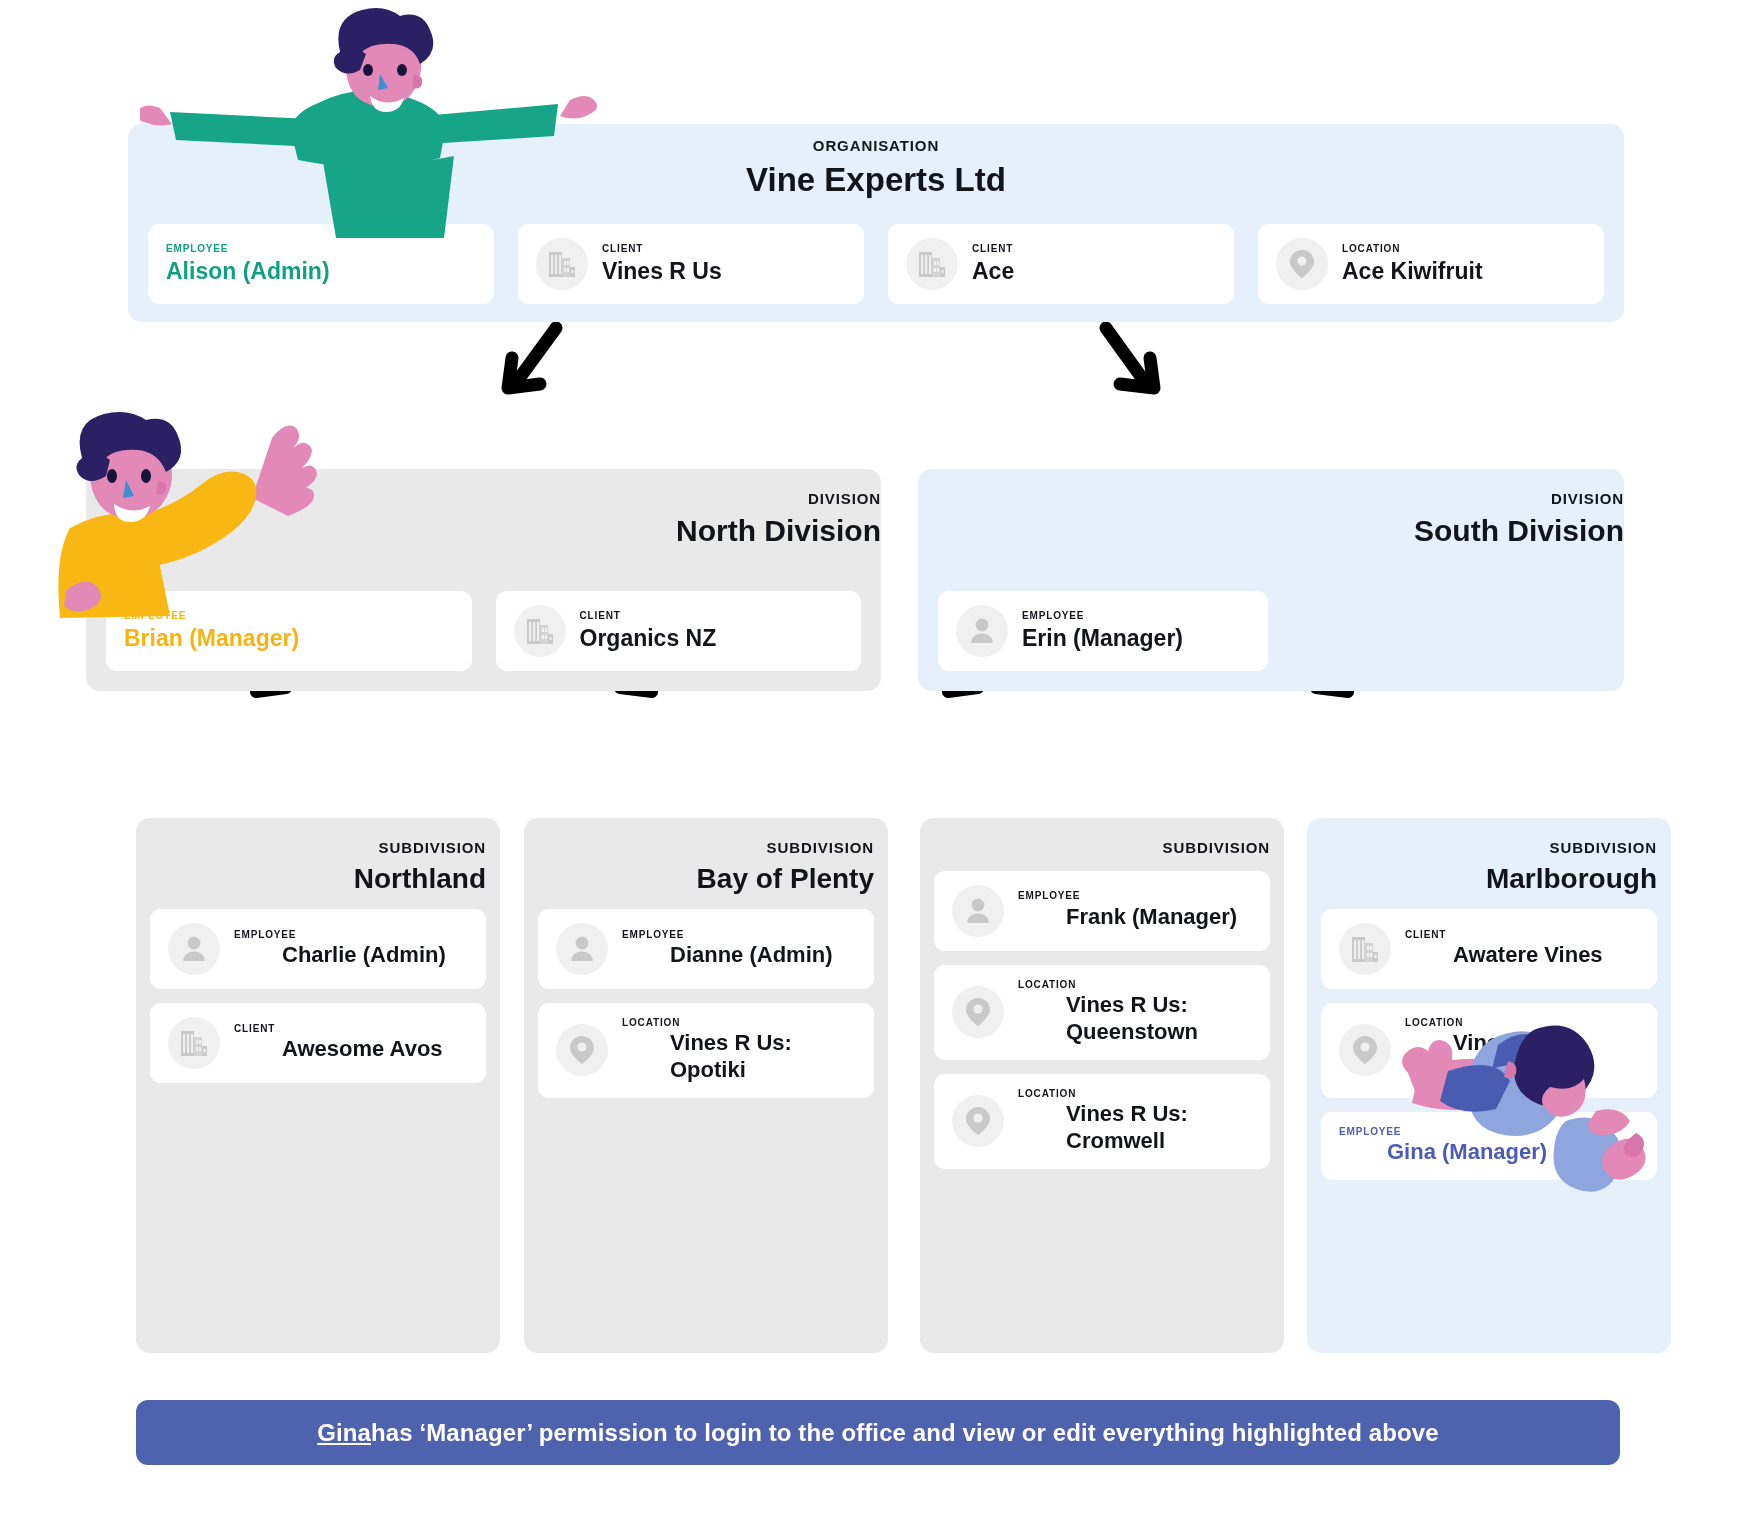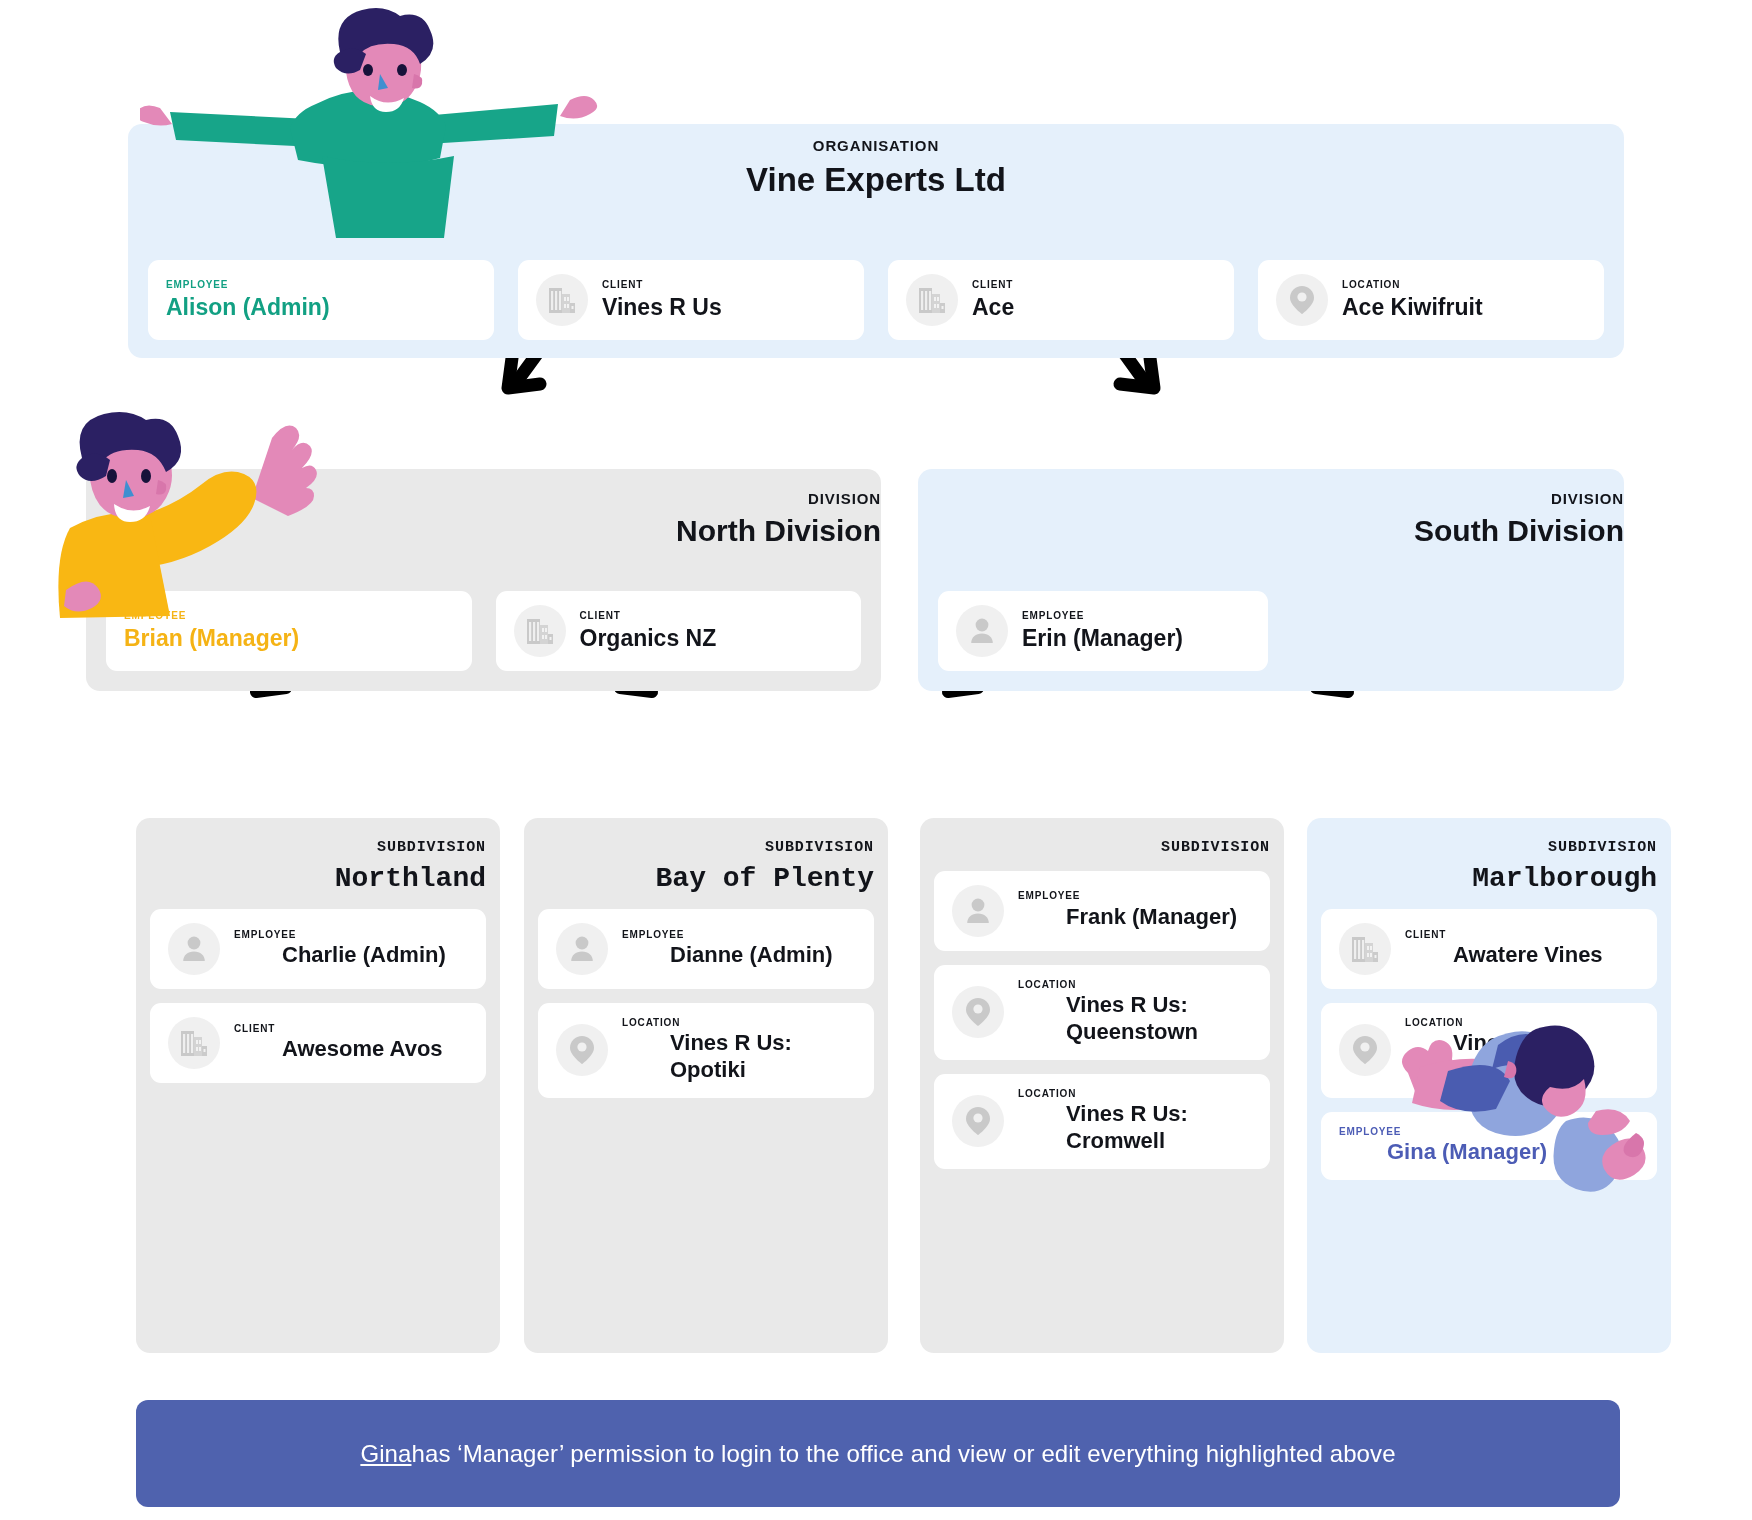--- a/index.html
+++ b/index.html
@@ -86,21 +86,21 @@
   .chip.accent-teal   .chip-name   { color: #12a083; }
   .chip.accent-amber  .chip-kicker,
   .chip.accent-amber  .chip-name   { color: #f5b315; }
   .chip.accent-indigo .chip-kicker,
   .chip.accent-indigo .chip-name   { color: #4c5cb5; }
 
   
   #org-band {
     position: absolute;
     left: 128px; top: 124px;
-    width: 1496px; height: 234px;
+    width: 1496px; height: 198px;
   }
   #org-band .org-head {
     position: absolute;
     left: 0; right: 0; top: 14px;
     text-align: center;
   }
   #org-band .org-head .group-title { font-size: 33px; }
   #org-band .org-row {
     position: absolute;
     left: 20px; right: 20px; bottom: 18px;
@@ -130,43 +130,43 @@
   #div-south .div-row .chip { flex: 0 0 330px; }
 
   
   .subcol {
     position: absolute;
     top: 818px;
     width: 364px;
     height: 535px;
     padding: 0 14px;
   }
-  .subcol .group-head { padding-bottom: 14px; font-family: Liberation Mono, monospace; }
+  .subcol .group-head { padding-bottom: 14px; }
   .subcol .group-title { font-size: 28px; }
   .subcol .stack { display: flex; flex-direction: column; gap: 14px; }
   .subcol .chip .chip-name { font-size: 22px; margin-left: 48px; }
 
   #sub-northland   { left: 136px; }
   #sub-bayofplenty { left: 524px; }
   #sub-centralotago{ left: 920px; }
   #sub-marlborough { left: 1307px; }
 
   
   #permission-banner {
     position: absolute;
     left: 136px; top: 1400px;
-    width: 1484px; height: 107px;
+    width: 1484px; height: 65px;
     background: #4f62ae;
     border-radius: 12px;
     display: flex;
     align-items: center;
     justify-content: center;
     color: #ffffff;
     font-size: 24px;
-    font-weight: 400;
+    font-weight: 700;
     letter-spacing: 0.1px;
   }
   #permission-banner .uline { text-decoration: underline; }
 
   
   .arrow { position: absolute; }
 
   
   .illus { position: absolute; pointer-events: none; }
   #illus-alison { left: 140px; top: 8px;  width: 460px; height: 230px; }

